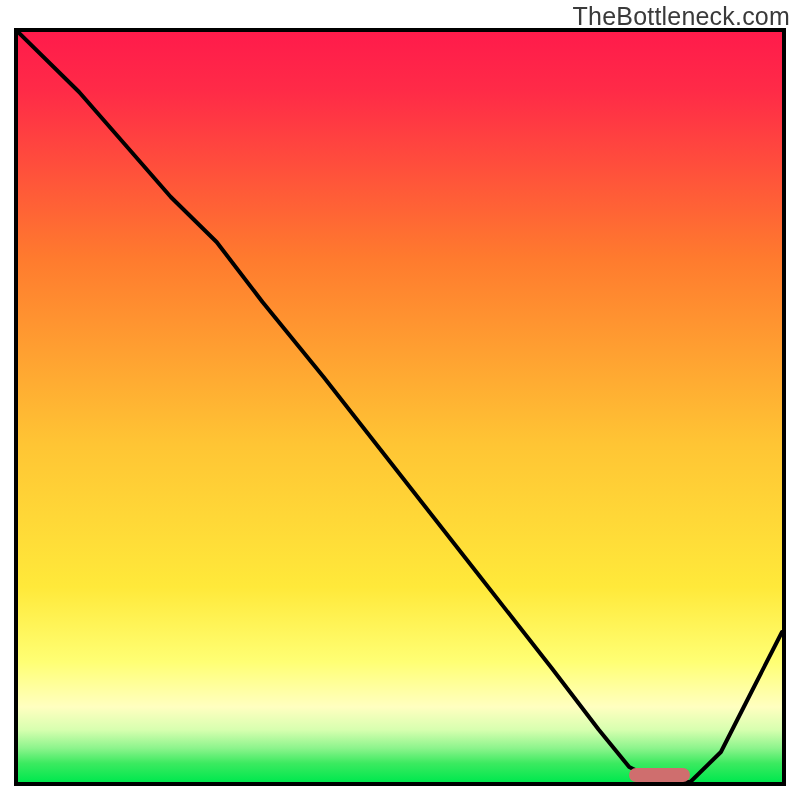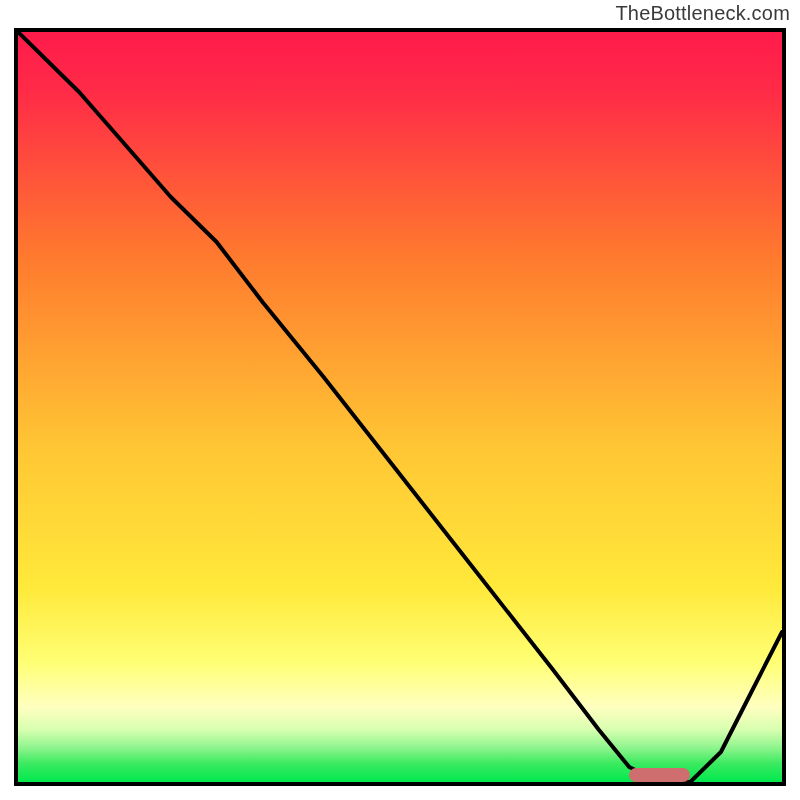--- a/index.html
+++ b/index.html
@@ -12,21 +12,21 @@
   }
   .container {
     position: relative;
     width: 800px;
     height: 800px;
   }
   .watermark {
     position: absolute;
     top: 2px;
     right: 10px;
-    font-size: 20px;
+    font-size: 25px;
     color: #3a3a3a;
     font-weight: 400;
     letter-spacing: 0.2px;
     z-index: 10;
   }
   .frame {
     position: absolute;
     left: 14px;
     top: 28px;
     width: 772px;

